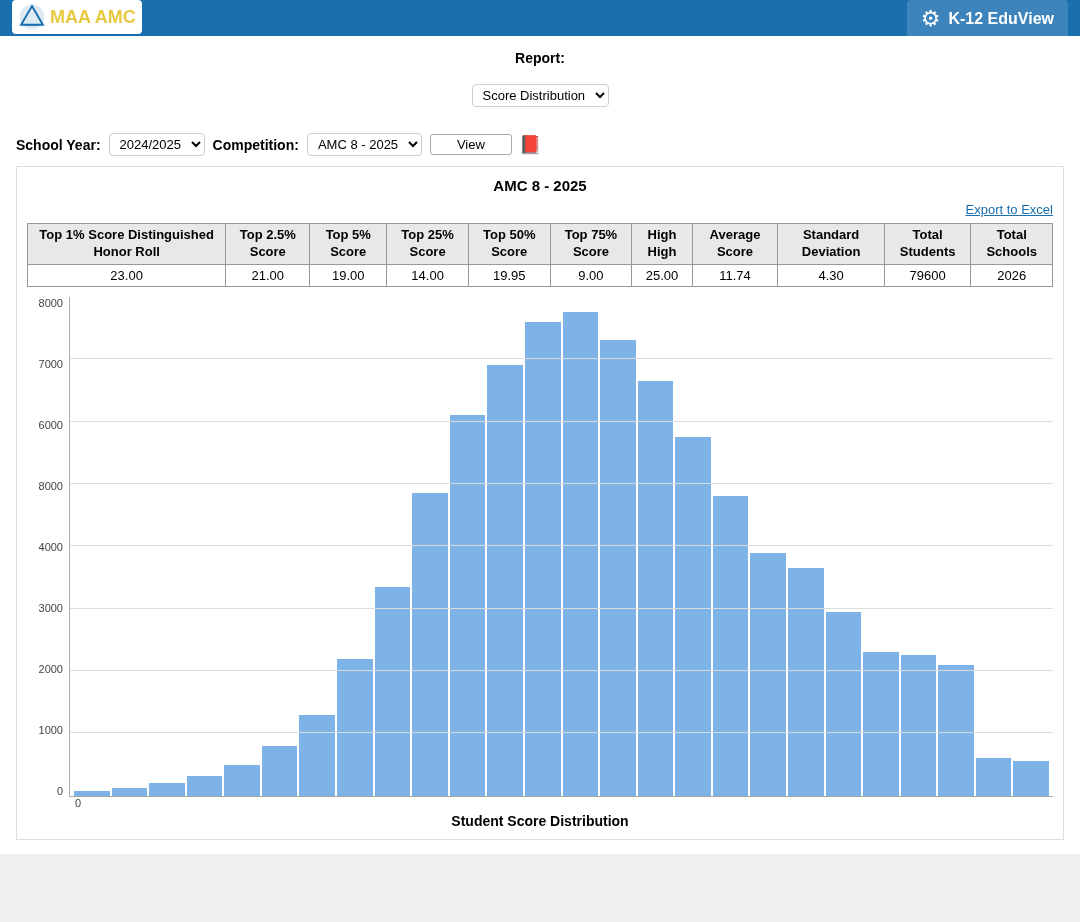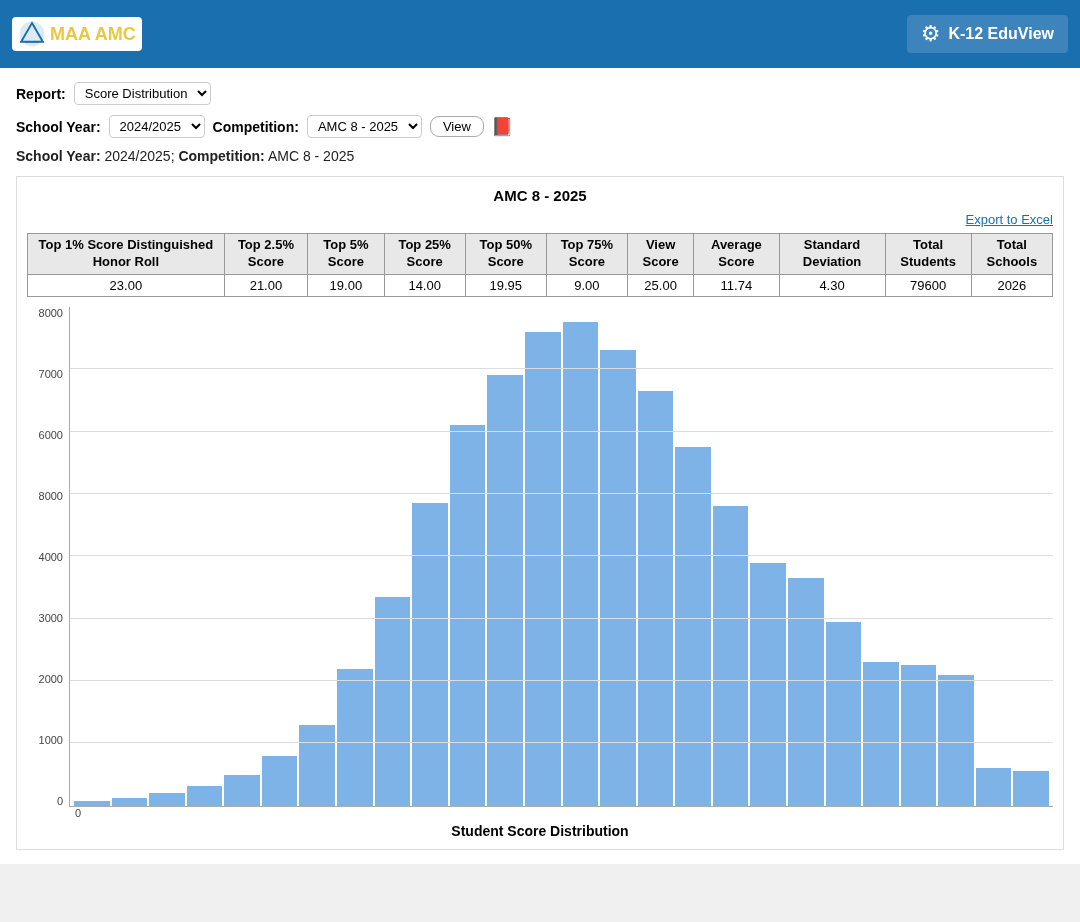--- a/index.html
+++ b/index.html
@@ -1,23 +1,23 @@
 <!DOCTYPE html>
 <html><head>
   <meta charset="utf-8">
   <style>
     * { box-sizing: border-box; margin: 0; padding: 0; }
     body { font-family: Arial, sans-serif; background: #f0f0f0; font-size: 13px; }
 
     
     .header {
       background: #1a6faf;
-      height: 68px;
-      display: flex;
-      align-items: center;
+      height: 36px;
+      display: flex;
+      align-items: flex-start;
       justify-content: space-between;
       padding: 0 12px;
     }
     .header-logo {
       display: flex;
       align-items: center;
       gap: 8px;
     }
     .logo-box {
       background: white;
@@ -59,22 +59,23 @@
     .main {
       background: white;
       margin: 0;
       padding: 14px 16px;
     }
 
     
     .report-line {
       display: flex;
       align-items: center;
-      gap: 8px;
-      margin-bottom: 10px;
+      gap: 18px;
+      margin-bottom: 26px;
+      flex-direction: column;
     }
     .report-label { font-weight: bold; font-size: 14px; }
     .report-select {
       border: 1px solid #ccc;
       border-radius: 4px;
       padding: 2px 6px;
       font-size: 13px;
       background: white;
       cursor: pointer;
     }
@@ -92,22 +93,22 @@
       border: 1px solid #ccc;
       border-radius: 4px;
       padding: 2px 6px;
       font-size: 13px;
       background: white;
       cursor: pointer;
     }
     .view-btn {
       background: white;
       border: 1px solid #aaa;
-      border-radius: 9px;
-      padding: 2px 12px;
+      border-radius: 3px;
+      padding: 2px 26px;
       font-size: 13px;
       cursor: pointer;
     }
     .pdf-icon {
       color: #cc0000;
       font-size: 18px;
       cursor: pointer;
     }
 
     
@@ -257,43 +258,37 @@
       <option>2024/2025</option>
     </select>
     <span class="sy-label">Competition:</span>
     <select class="sy-select">
       <option>AMC 8 - 2025</option>
     </select>
     <button class="view-btn">View</button>
     <span class="pdf-icon">📕</span>
   </div>
 
-  <div class="info-line">
-    <strong>School Year:</strong>
-    <span>2024/2025</span>;
-    <strong>Competition:</strong>
-    <span>AMC 8 - 2025</span>
-  </div>
 
   <div class="chart-container">
 
     <div class="chart-title">AMC 8 - 2025</div>
 
     <div class="export-link">Export to Excel</div>
 
     <table class="stats-table">
       <thead>
         <tr>
           <th>Top 1% Score Distinguished Honor Roll</th>
           <th>Top 2.5% Score</th>
           <th>Top 5% Score</th>
           <th>Top 25% Score</th>
           <th>Top 50% Score</th>
           <th>Top 75% Score</th>
-          <th>View Score</th>
+          <th>High High</th>
           <th>Average Score</th>
           <th>Standard Deviation</th>
           <th>Total Students</th>
           <th>Total Schools</th>
         </tr>
       </thead>
       <tbody>
         <tr>
           <td>23.00</td>
           <td>21.00</td>

